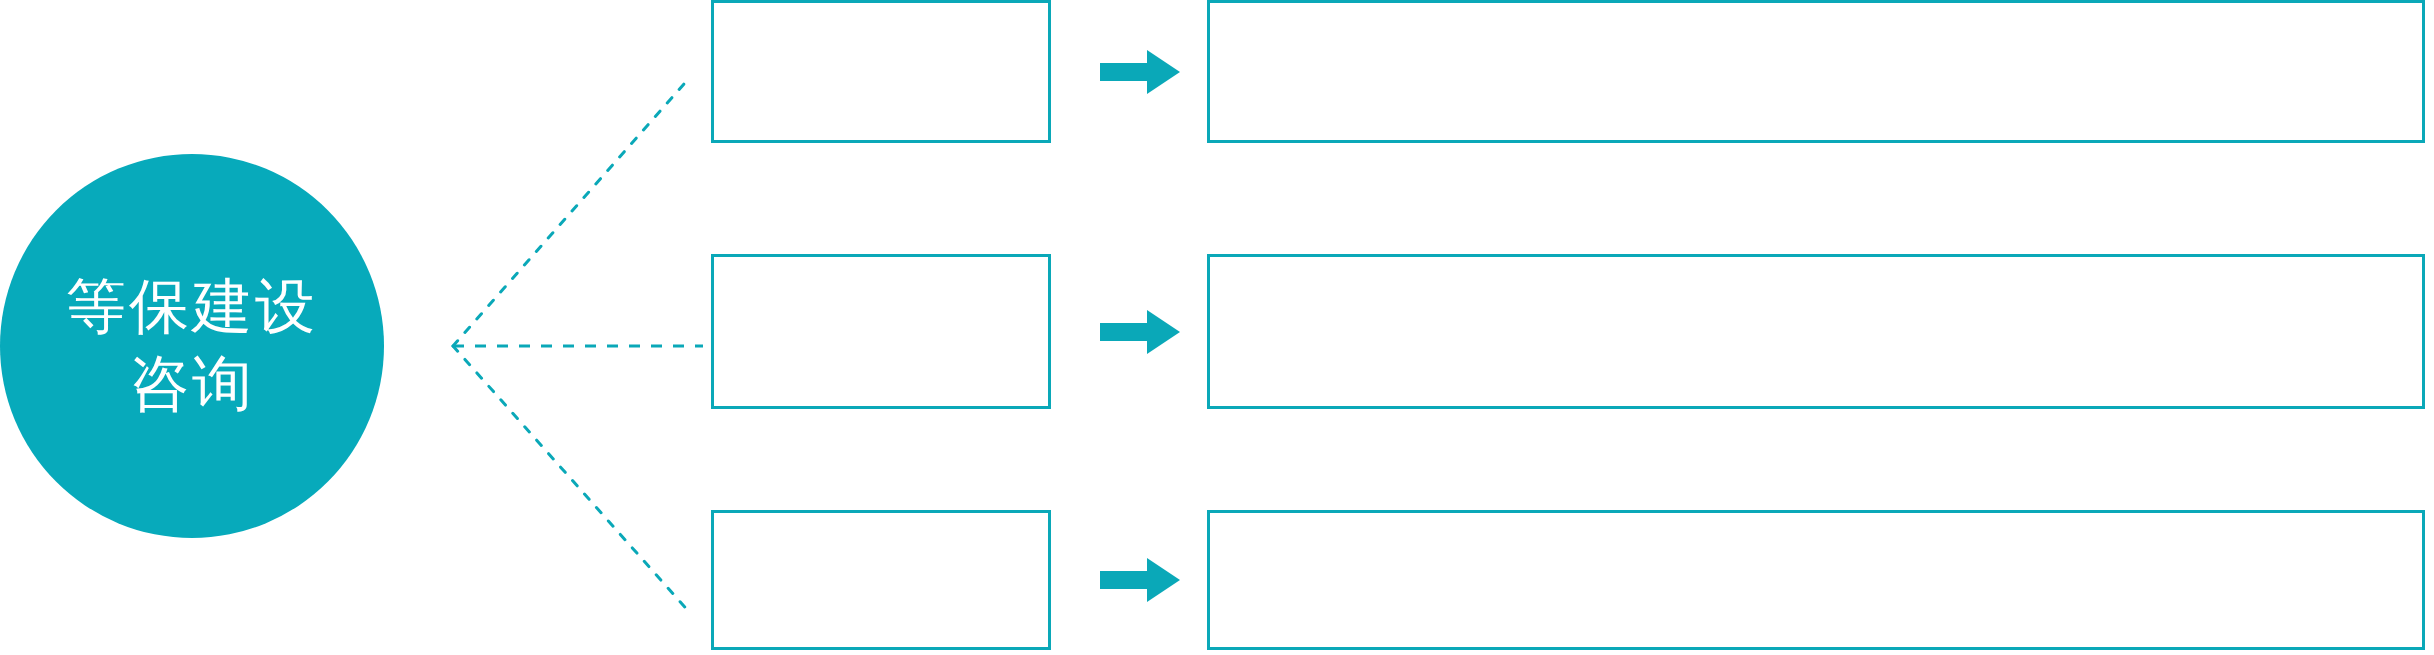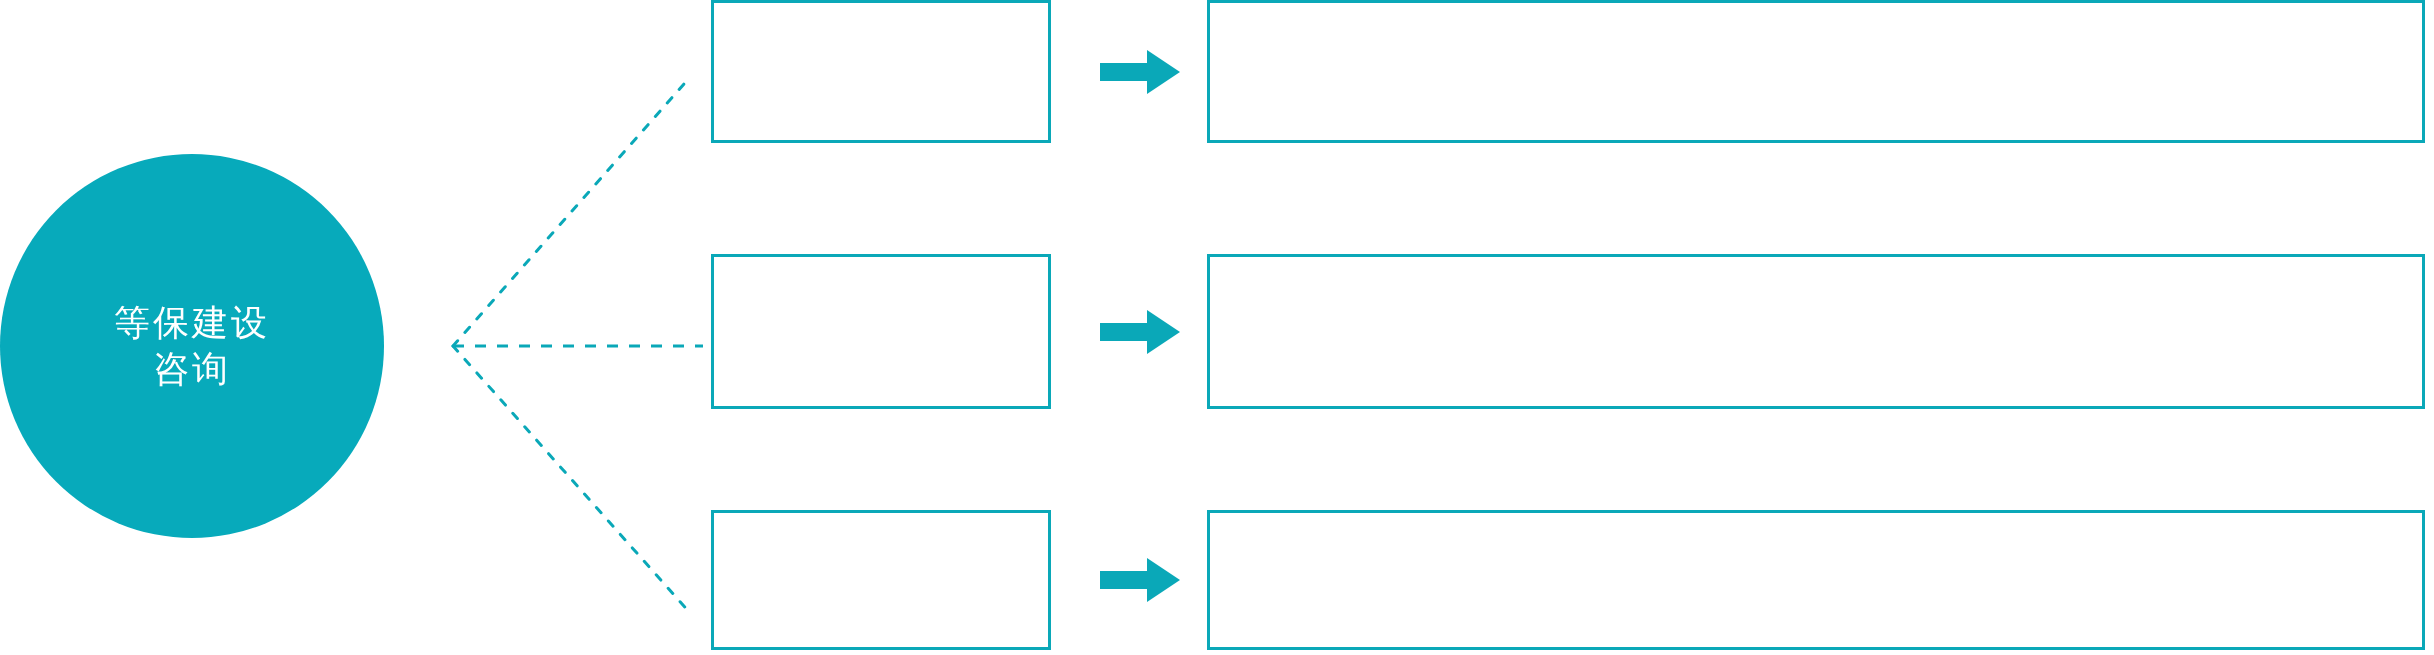--- a/index.html
+++ b/index.html
@@ -29,21 +29,21 @@
     border-radius: 50%;
     background: #07aabb;
     display: flex;
     flex-direction: column;
     align-items: center;
     justify-content: center;
     box-sizing: border-box;
   }
   .hub-line {
     color: #ffffff;
-    font-size: 36px;
+    font-size: 60px;
     line-height: 1.28;
     letter-spacing: 3px;
     font-weight: 400;
     white-space: nowrap;
   }
 
   
   .connectors {
     position: absolute;
     left: 0;

